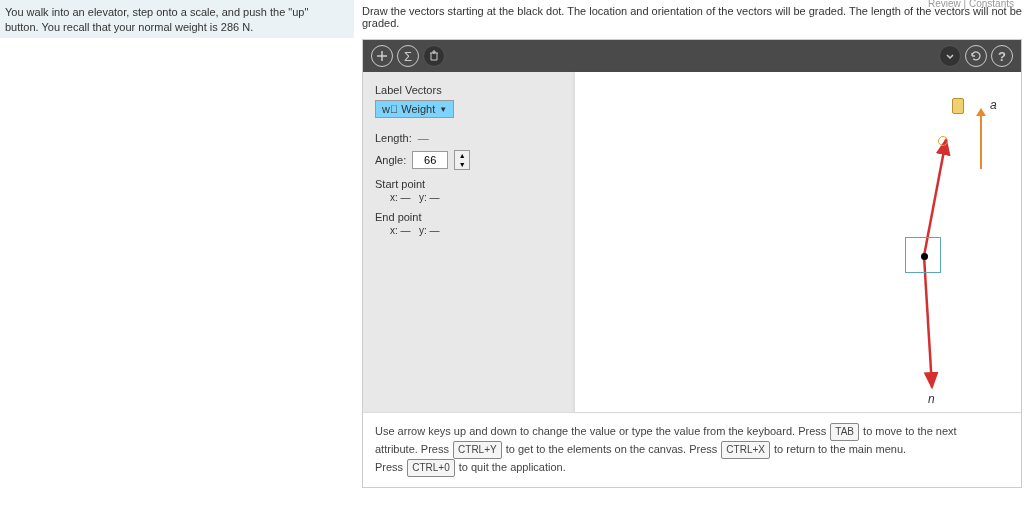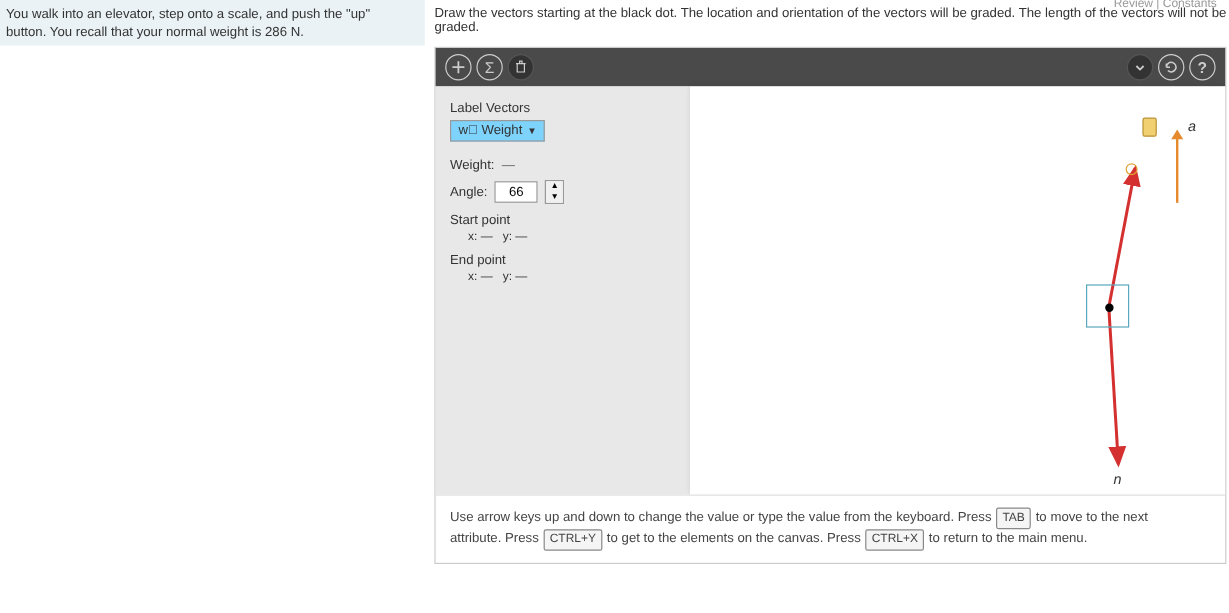--- a/index.html
+++ b/index.html
@@ -226,21 +226,21 @@
       </div>
 
       <div class="workspace-body">
         <div class="side-controls">
           <div class="control-title">Label Vectors</div>
           <div class="weight-select">
             <span>w⃗  Weight</span>
             <span class="arrow">▼</span>
           </div>
           <div class="field-row">
-            <span>Weight:</span>
+            <span>Length:</span>
             <span class="em-dash">—</span>
           </div>
           <div class="field-row">
             <span>Angle:</span>
             <input class="angle-input" value="66" style="">
             <div class="spinner">
               <button>▲</button>
               <button>▼</button>
             </div>
           </div>
@@ -276,16 +276,19 @@
         </div>
       </div>
 
       <div class="help-text">
         <div>
           <span>Use arrow keys up and down to change the value or type the value from the keyboard. Press </span><span class="key">TAB</span><span> to move to the next</span>
         </div>
         <div>
           <span>attribute. Press </span><span class="key">CTRL+Y</span><span> to get to the elements on the canvas. Press </span><span class="key">CTRL+X</span><span> to return to the main menu.</span>
         </div>
+        <div>
+          <span>Press </span><span class="key">CTRL+0</span><span> to quit the application.</span>
+        </div>
       </div>
     </div>
   </div>
 </div>
 
 </body></html>

